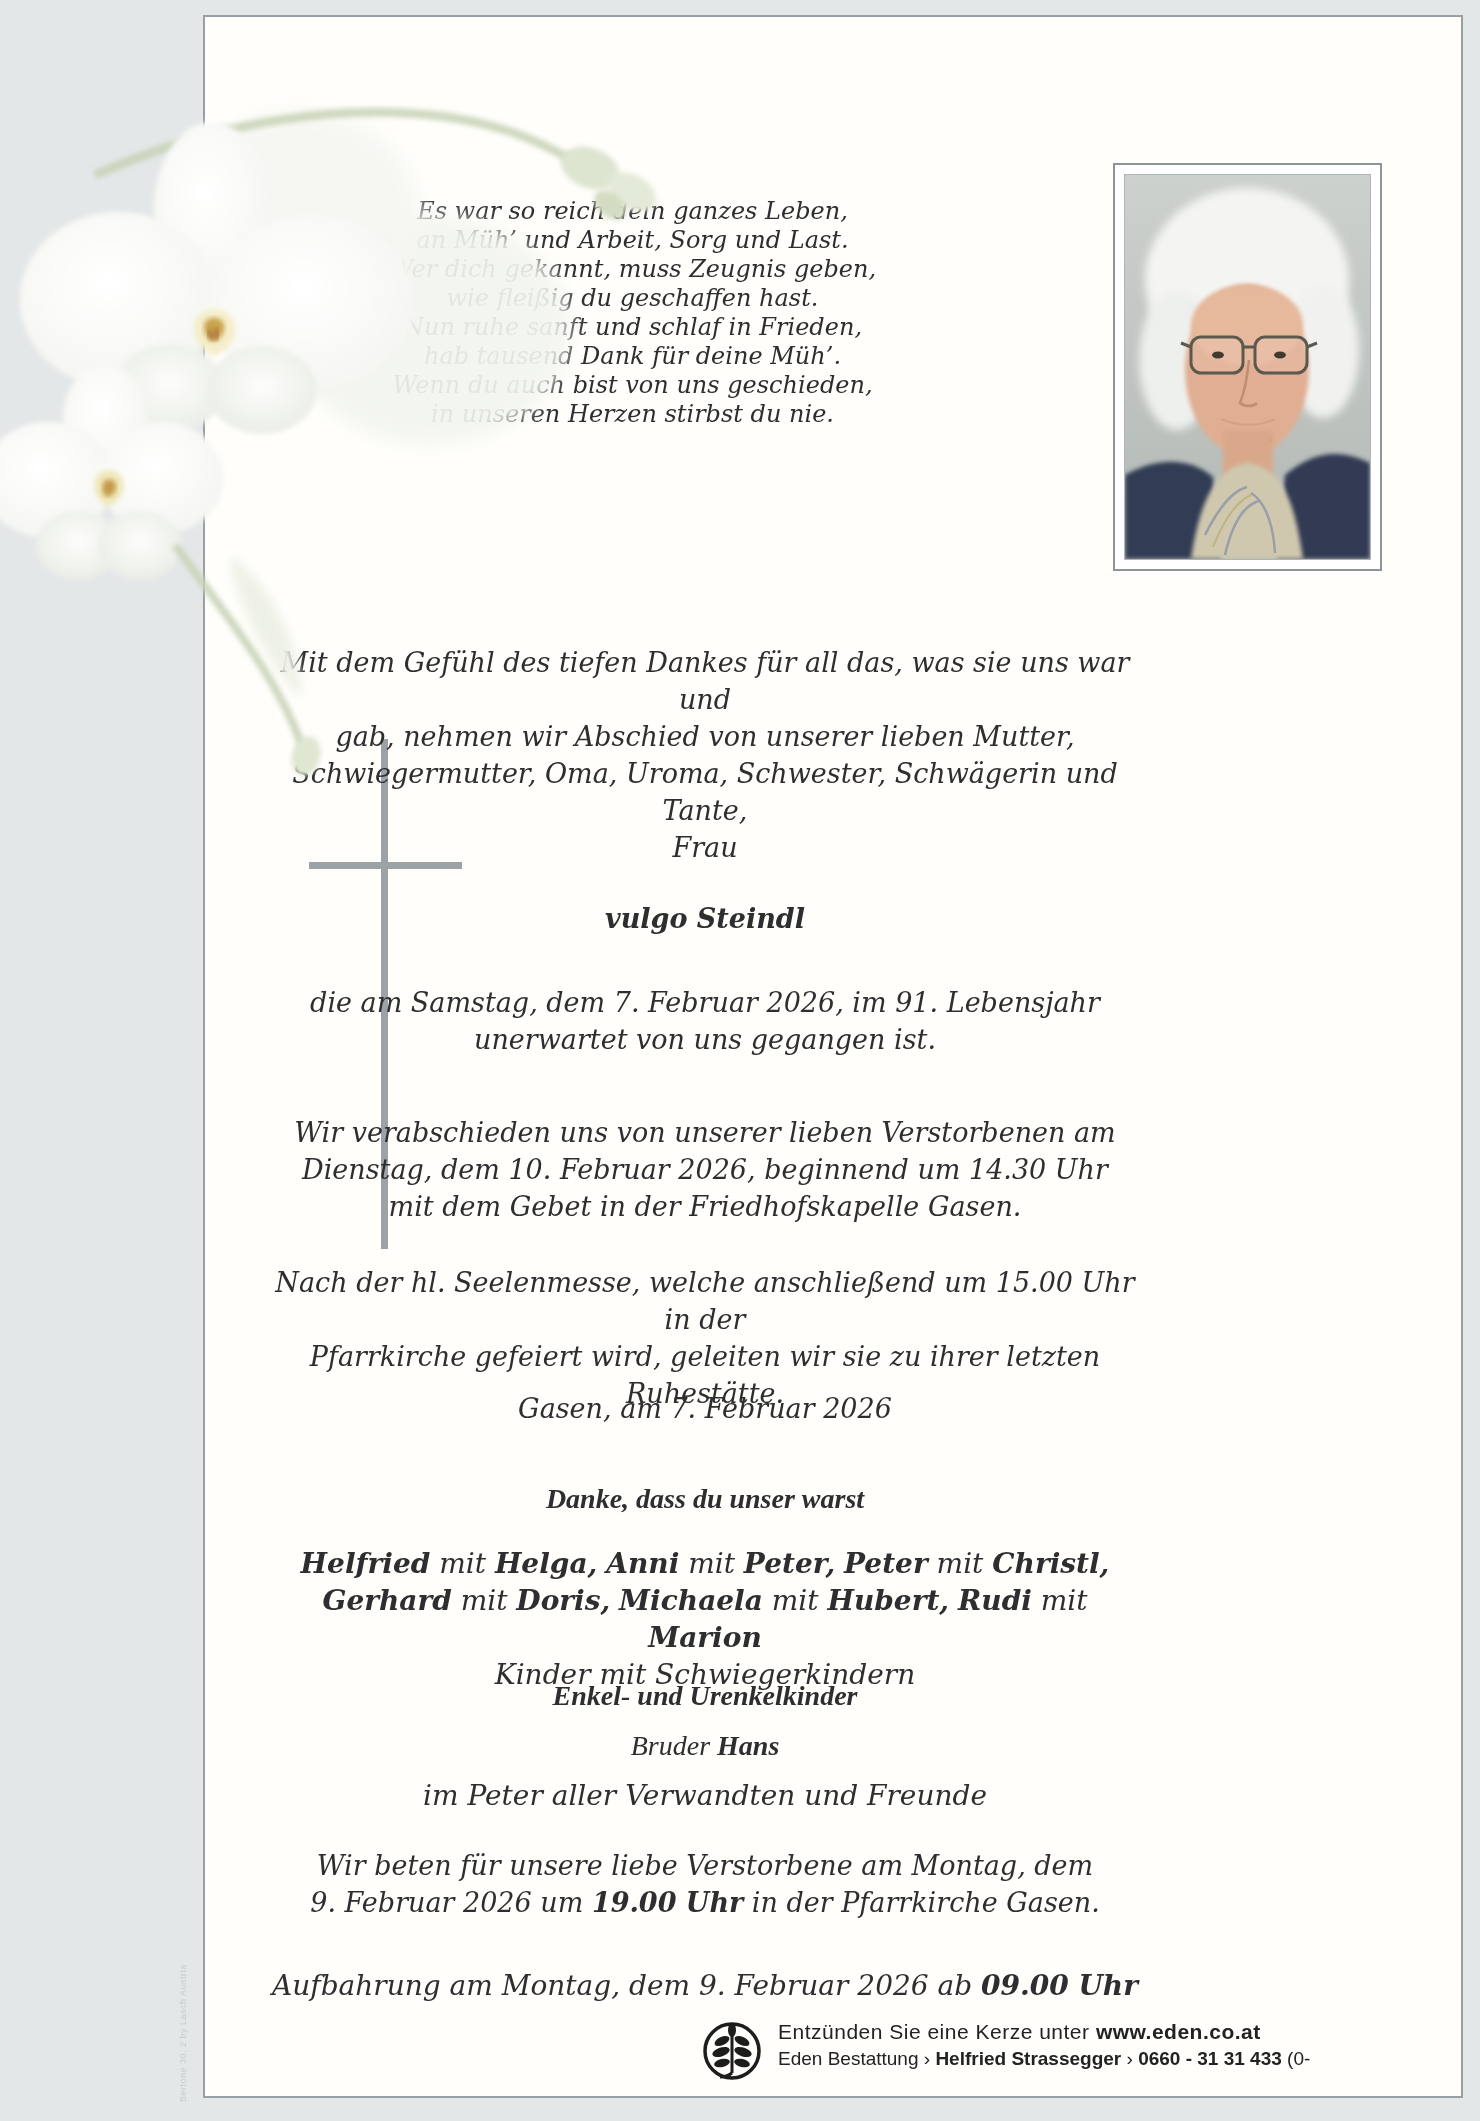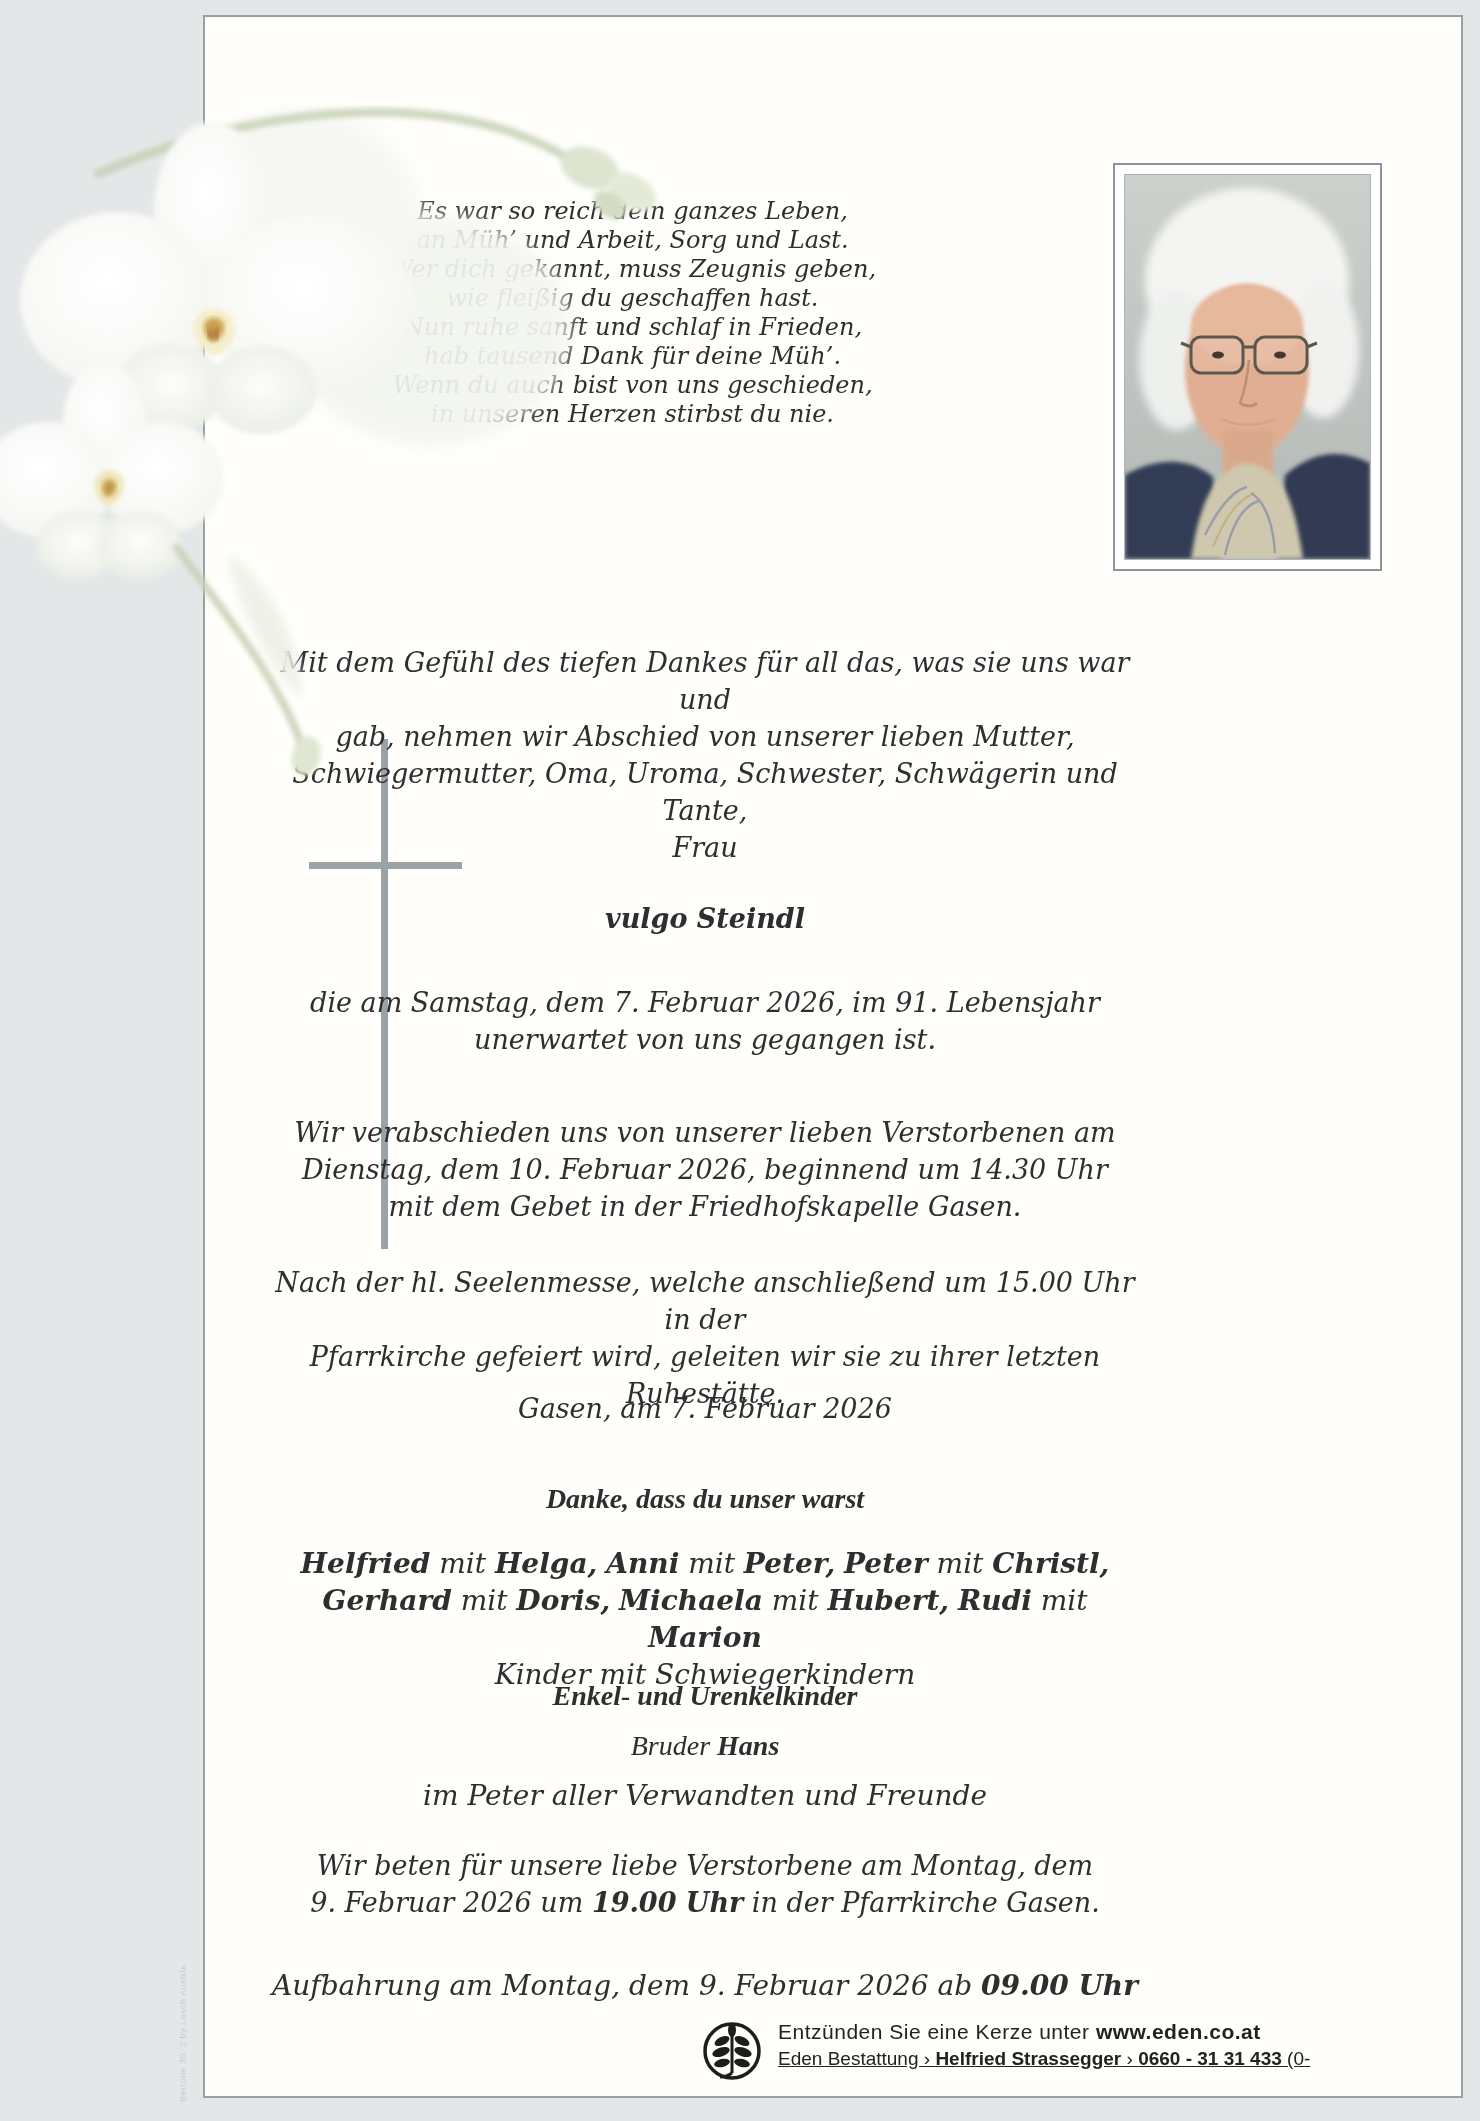--- a/index.html
+++ b/index.html
@@ -19,21 +19,21 @@
   .cross-h{position:absolute;left:104px;top:845px;width:153px;height:7px;background:#9ba3a7;}
   .photo{position:absolute;left:908px;top:146px;width:247px;height:386px;background:#ffffff;
          border:2px solid #8e959a;padding:9px;}
   .photo-inner{width:245px;height:384px;border:1px solid #aeb4b8;overflow:hidden;}
   .orchid{position:absolute;left:0;top:0;}
   .footer{position:absolute;left:495px;top:2000px;width:700px;height:75px;color:#222;
           font-family:"Liberation Sans",sans-serif;font-style:normal;}
   .footer-logo{position:absolute;left:0;top:2px;}
   .footer-text{position:absolute;left:78px;top:0;}
   .footer-line1{font-size:21px;line-height:30px;letter-spacing:0.5px;}
-  .footer-line2{font-size:19px;line-height:24px;text-decoration:underline;}
+  .footer-line2{font-size:19px;line-height:24px;}
   .watermark{position:absolute;left:178px;top:1952px;color:#c6ccd1;
              font-family:"Liberation Sans",sans-serif;font-size:9px;letter-spacing:0.5px;
              writing-mode:vertical-rl;transform:rotate(180deg);height:150px;}
 </style>
 </head>
 <body>
 
 <div class="page">
 
   <div class="card">

